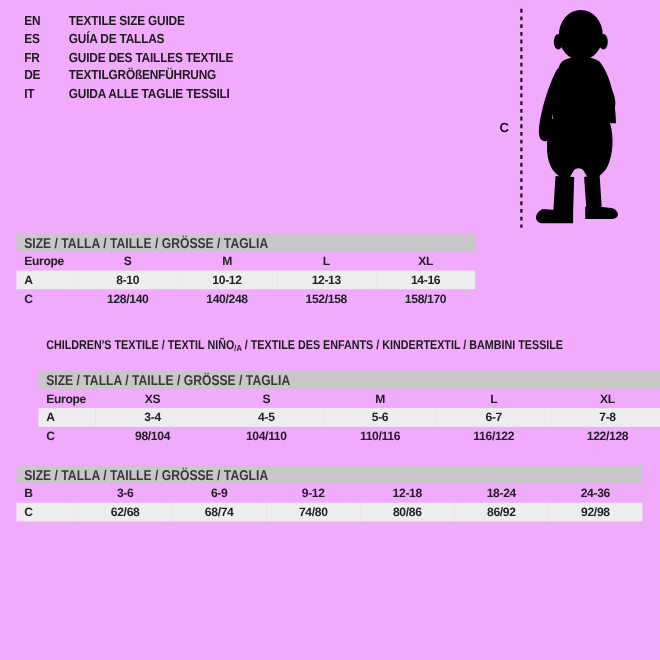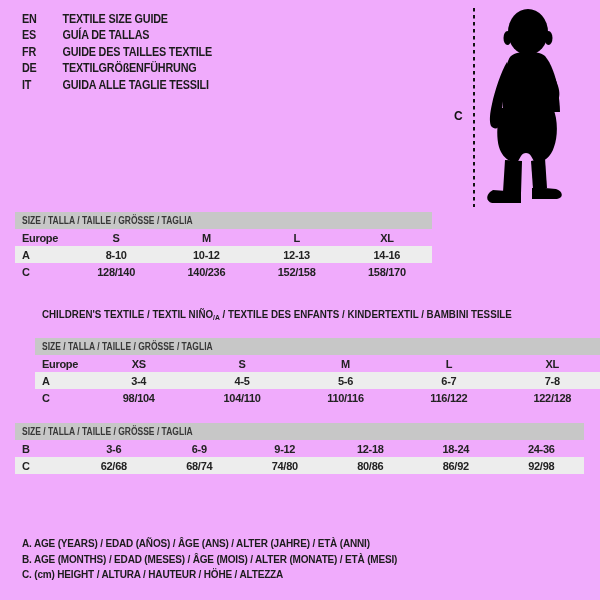--- a/index.html
+++ b/index.html
@@ -32,21 +32,21 @@
     font-size:11.5px; font-weight:bold; line-height:13px; padding-left:7px;
     margin-bottom:14px; white-space:nowrap;
   }
   .tb3 .table-title { margin-bottom:13px; }
   .tb3 .table-title .t-line { display:block; }
   .condensed { display:inline-block; transform:scaleX(0.85); transform-origin:0 50%; white-space:nowrap; }
   .t-sub { font-size:8px; vertical-align:-2px; }
 
   .size-bar {
     background:#c7c7c7; height:17px; line-height:17px; padding-left:7px;
-    font-size:10px; font-weight:bold; color:#383838;
+    font-size:13px; font-weight:bold; color:#383838;
   }
   table.size-table {
     width:100%; border-collapse:collapse; table-layout:fixed;
     font-size:11px; font-weight:bold; letter-spacing:-0.3px; color:#222;
   }
   table.size-table td { height:17px; text-align:center; vertical-align:middle; }
   table.size-table td.rowlabel { text-align:left; padding-left:7px; }
   table.size-table tr:nth-child(2) { background:#ededed; }
 
   
@@ -126,21 +126,21 @@
         <tr>
           <td class="rowlabel">A</td>
           <td>8-10</td>
           <td>10-12</td>
           <td>12-13</td>
           <td>14-16</td>
         </tr>
         <tr>
           <td class="rowlabel">C</td>
           <td>128/140</td>
-          <td>140/236</td>
+          <td>140/248</td>
           <td>152/158</td>
           <td>158/170</td>
         </tr>
       </tbody>
     </table>
   </div>
 
   <div class="table-block tb2">
     <div class="table-title">
       <span class="condensed"><span>CHILDREN'S TEXTILE / TEXTIL NIÑO</span><span class="t-sub">/A</span><span> / TEXTILE DES ENFANTS / KINDERTEXTIL / BAMBINI TESSILE</span></span>
@@ -216,19 +216,14 @@
           <td>68/74</td>
           <td>74/80</td>
           <td>80/86</td>
           <td>86/92</td>
           <td>92/98</td>
         </tr>
       </tbody>
     </table>
   </div>
 
-  <div class="notes">
-    <div class="note-line">A. AGE (YEARS) / EDAD (AÑOS) / ÂGE (ANS) / ALTER (JAHRE) / ETÀ (ANNI)</div>
-    <div class="note-line">B. AGE (MONTHS) / EDAD (MESES) / ÂGE (MOIS) / ALTER (MONATE) / ETÀ (MESI)</div>
-    <div class="note-line">C. (cm) HEIGHT / ALTURA / HAUTEUR / HÖHE / ALTEZZA</div>
-  </div>
 
 </div>
 
 </body></html>

